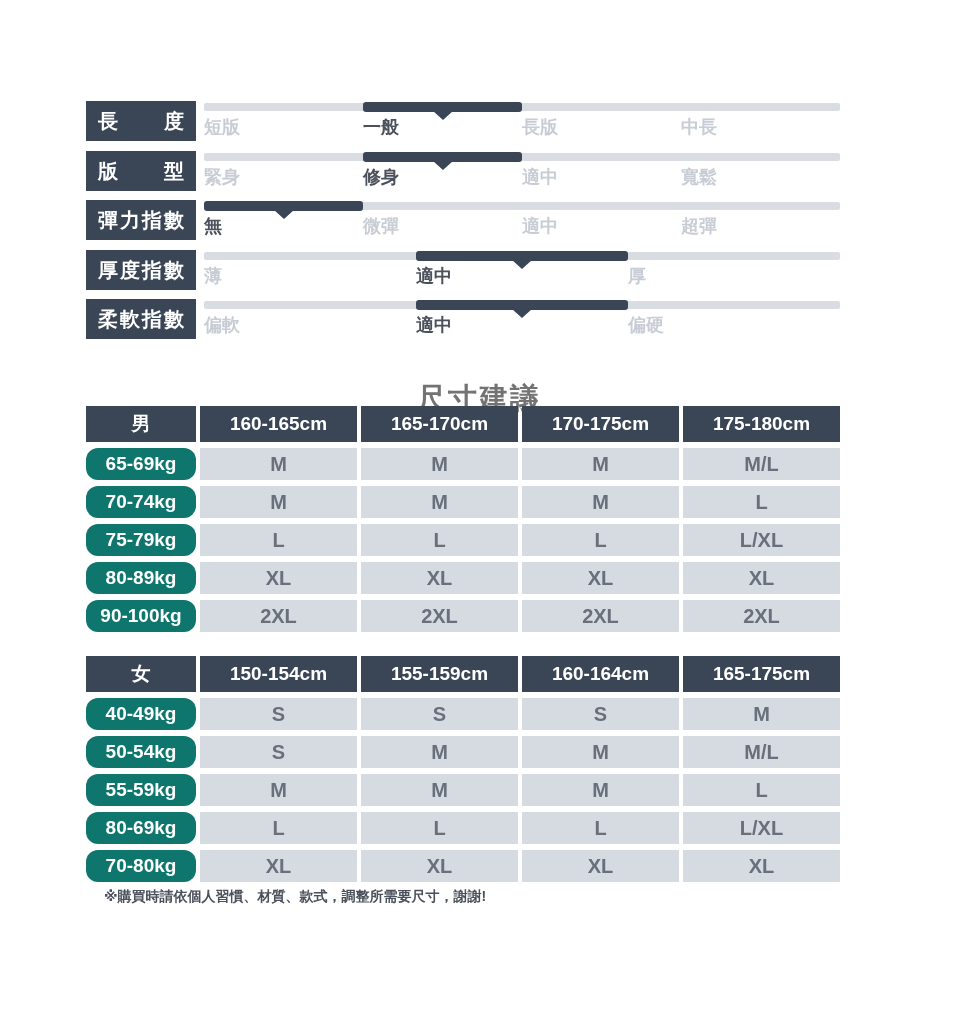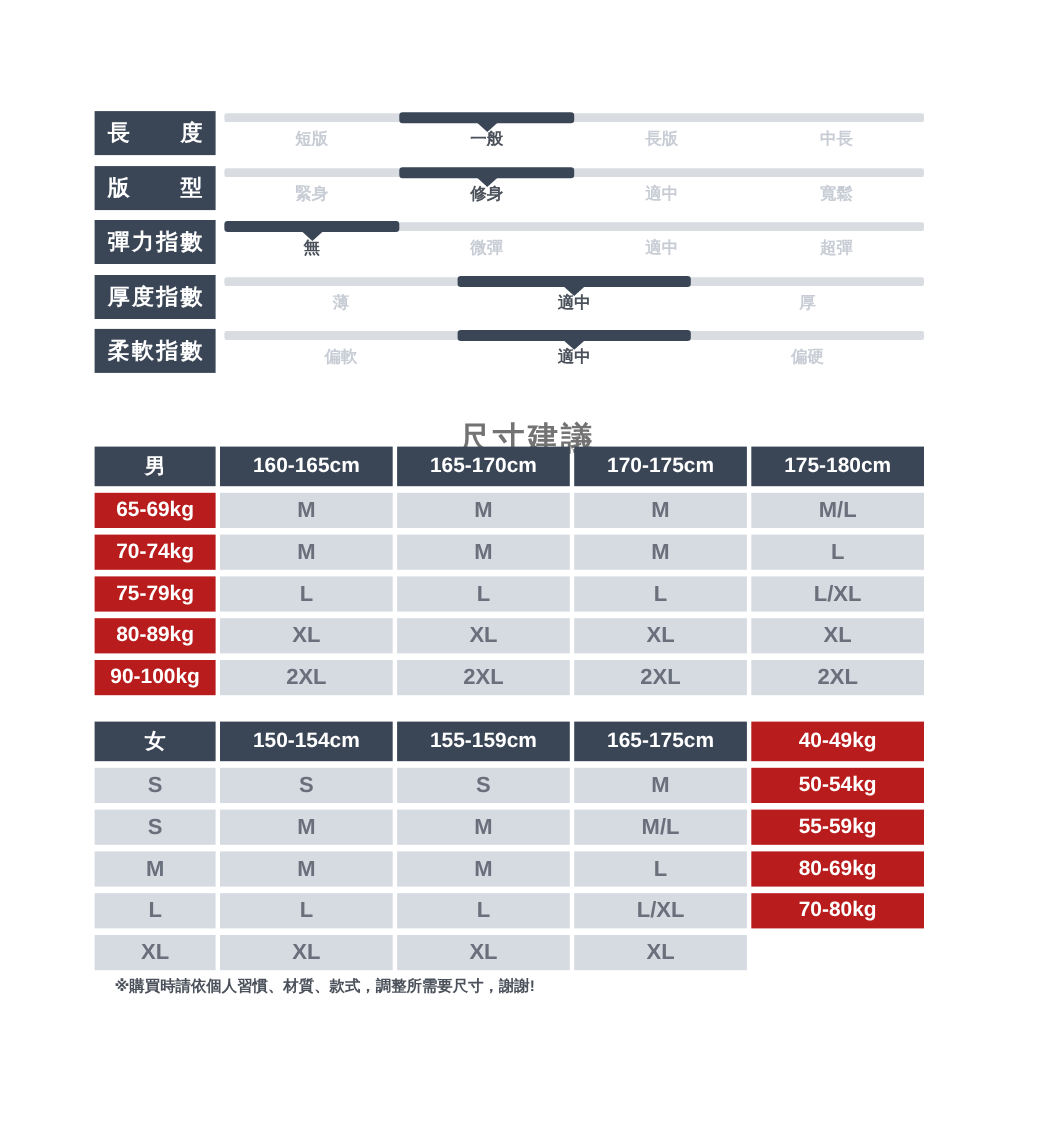--- a/index.html
+++ b/index.html
@@ -12,34 +12,34 @@
   .spec-label{flex:none;width:110px;height:40px;background:#3a4656;color:#ffffff;
               font-size:20px;line-height:40px;padding:0 12px;box-sizing:border-box;
               text-align:justify;text-align-last:justify;}
   .spec-track{flex:1;margin-left:8px;position:relative;}
   .track-base{position:absolute;top:2px;left:0;right:0;height:8px;background:#d9dde2;border-radius:2px;}
   .track-active{position:absolute;top:1px;height:10px;background:#3a4656;border-radius:3px;}
   .track-arrow{position:absolute;top:10px;width:0;height:0;
                border-left:10px solid transparent;border-right:10px solid transparent;
                border-top:9px solid #3a4656;transform:translateX(-50%);}
   .track-opts{position:absolute;left:0;right:0;top:12px;bottom:0;display:flex;}
-  .track-opts span{flex:1;text-align:center;font-size:15px;line-height:28px;color:#c8cdd5;}
+  .track-opts span{flex:1;text-align:left;font-size:18px;line-height:28px;color:#c8cdd5;}
   .track-opts span.sel{color:#4b515b;}
 
   
   .title{position:absolute;left:86px;top:363px;width:754px;margin:16px;text-align:center;
          font-size:29px;color:#737373;letter-spacing:2px;}
   .size-table{position:absolute;left:86px;width:754px;display:grid;
               grid-template-columns:110px repeat(4,1fr);
               grid-template-rows:36px repeat(5,32px);gap:6px 4px;}
   #men-table{top:406px;}
   #women-table{top:656px;}
   .cell{display:flex;align-items:center;justify-content:center;}
   .cell.head{background:#3a4656;color:#ffffff;font-size:19px;}
-  .cell.rowlabel{background:#b91c1c;color:#ffffff;font-size:19px;}
+  .cell.rowlabel{background:#0f766e;color:#ffffff;font-size:19px;border-radius:12px;}
   .cell.val{background:#d6dbe1;color:#69707c;font-size:20px;}
 
   .note{position:absolute;left:104px;top:888px;margin:0;font-size:14px;color:#4b515b;}
 </style>
 </head>
 <body>
 
 <div class="canvas">
   <section class="spec" id="spec">
       <div class="spec-row">
@@ -141,20 +141,21 @@
       <div class="cell rowlabel">90-100kg</div>
       <div class="cell val">2XL</div>
       <div class="cell val">2XL</div>
       <div class="cell val">2XL</div>
       <div class="cell val">2XL</div>
     </div>
   <div class="size-table" id="women-table">
       <div class="cell head">女</div>
       <div class="cell head">150-154cm</div>
       <div class="cell head">155-159cm</div>
+      <div class="cell head">160-164cm</div>
       <div class="cell head">165-175cm</div>
       <div class="cell rowlabel">40-49kg</div>
       <div class="cell val">S</div>
       <div class="cell val">S</div>
       <div class="cell val">S</div>
       <div class="cell val">M</div>
       <div class="cell rowlabel">50-54kg</div>
       <div class="cell val">S</div>
       <div class="cell val">M</div>
       <div class="cell val">M</div>

